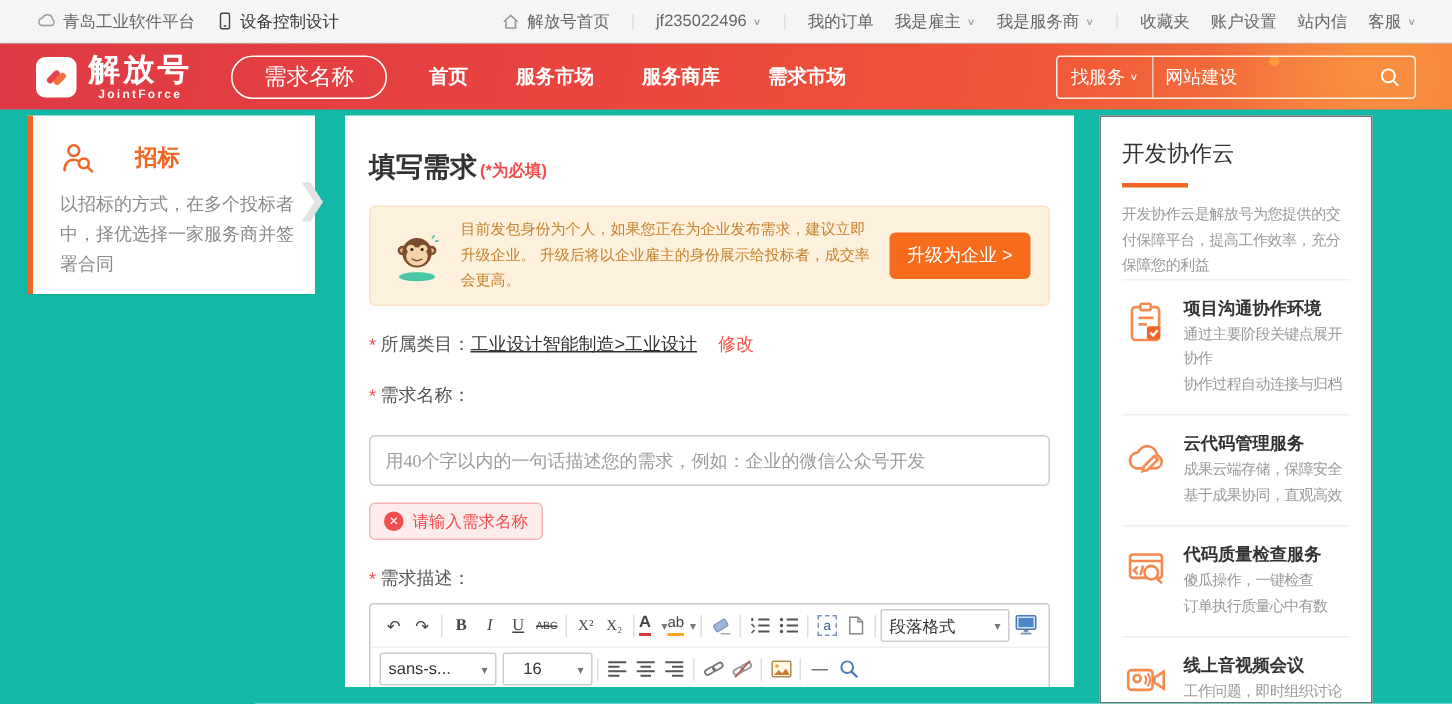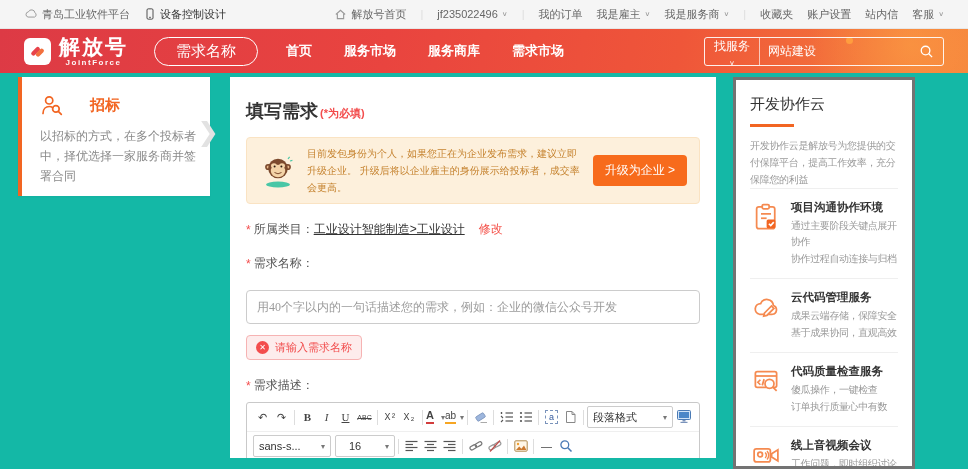--- a/index.html
+++ b/index.html
@@ -25,21 +25,21 @@
   .logo-txt{display:flex;flex-direction:column;line-height:1;color:#fff;text-align:center;}
   .logo-cn{font-size:21px;font-weight:bold;letter-spacing:2px;}
   .logo-en{font-size:8px;letter-spacing:1.5px;opacity:.95;margin-top:2px;font-weight:bold;}
   .pill{margin-left:26px;border:1px solid #fff;border-radius:16px;color:#fff;font-size:15px;
         padding:4px 21px;white-space:nowrap;cursor:pointer;z-index:2;}
   .nav{display:flex;gap:32px;margin-left:28px;z-index:2;}
   .nav .nav-it{color:#fff;font-size:13px;font-weight:bold;cursor:pointer;white-space:nowrap;}
   .search{margin-left:auto;width:238px;height:27px;border:1px solid rgba(255,255,255,.9);border-radius:3px;
           display:flex;align-items:center;z-index:2;}
   .search-cat{display:flex;align-items:center;gap:3px;color:#fff;font-size:12px;padding:0 9px;height:100%;
-          border-right:1px solid rgba(255,255,255,.65);cursor:pointer;white-space:nowrap;flex-direction:column;}
+          border-right:1px solid rgba(255,255,255,.65);cursor:pointer;white-space:nowrap;}
   .search-cat .caret{color:rgba(255,255,255,.9);}
   .search-input{flex:1;min-width:0;background:transparent;border:none;outline:none;color:#fff;font-size:12px;padding:0 8px;
           font-family:inherit;}
   .search-btn{display:flex;align-items:center;padding:0 9px;cursor:pointer;}
   
   .left-card{position:absolute;left:18px;top:77px;width:192px;height:119px;background:#fff;
          border-left:4px solid #f26522;box-sizing:border-box;padding:16px 12px 0 18px;cursor:pointer;
          box-shadow:0 1px 2px rgba(0,0,0,.04);}
   .left-head{display:flex;align-items:center;gap:26px;}
   .left-title{color:#f26522;font-size:15px;font-weight:bold;}
@@ -75,30 +75,30 @@
   .t-btn{min-width:19px;height:19px;display:flex;align-items:center;justify-content:center;
          font-size:11px;color:#444;cursor:pointer;border-radius:2px;flex-shrink:0;}
   .t-sep{width:1px;height:15px;background:#ddd;margin:0 3px;flex-shrink:0;}
   .t-dd{border:1px solid #ccc;border-radius:2px;height:20px;display:flex;align-items:center;
         font-size:11px;color:#333;padding:0 5px;gap:8px;cursor:pointer;background:#fff;flex-shrink:0;}
   .dd-caret{font-size:8px;color:#777;margin-left:auto;}
   .b{font-weight:bold;font-family:"Liberation Serif",serif;}
   .i{font-style:italic;font-family:"Liberation Serif",serif;}
   .u{text-decoration:underline;font-family:"Liberation Serif",serif;}
   .abc{font-size:7px;text-decoration:line-through;letter-spacing:0;}
-  .sup,.sub{font-size:10px;font-family:Liberation Mono, monospace;}
+  .sup,.sub{font-size:10px;font-family:Liberation Serif, serif;}
   .fc{font-weight:bold;border-bottom:2px solid #d23c3c;line-height:1;padding-bottom:1px;}
   .hl{font-size:10px;border-bottom:2px solid #f6a623;line-height:1;padding-bottom:1px;}
   .anch{border:1px dashed #7a93bb;font-size:9px;color:#355b9e;padding:0 3px;line-height:12px;}
   .fullscr{position:absolute;right:6px;top:4px;}
   .edit-area{padding:8px 12px;font-size:11.5px;color:#555;line-height:26px;min-height:120px;cursor:text;}
   .edit-area p{margin:0 0 6px 0;word-break:break-all;}
   
   .right-card{position:absolute;left:733px;top:77px;width:182px;bottom:0;background:#fff;
-        border:3px solid #737373;box-sizing:border-box;padding:15px 14px 0 14px;overflow:hidden;}
+        border:1px solid #737373;box-sizing:border-box;padding:15px 14px 0 14px;overflow:hidden;}
   .r-title{font-size:15px;color:#333;}
   .r-bar{width:44px;height:3px;background:#f26522;margin:10px 0 10px;}
   .r-desc{font-size:10px;color:#9a9a9a;line-height:17px;letter-spacing:-.3px;}
   .feature{display:flex;gap:9px;padding:11px 0;border-top:1px solid #efefef;}
   .feature:first-of-type{margin-top:11px;}
   .f-ic{flex-shrink:0;width:32px;display:flex;align-items:flex-start;justify-content:center;padding-top:2px;}
   .f-title{font-size:11.5px;font-weight:bold;color:#333;}
   .f-line{font-size:10px;color:#9a9a9a;line-height:16px;letter-spacing:-.4px;margin-top:3px;}
   .f-line2{margin-top:1px;}
   svg{display:block;}

